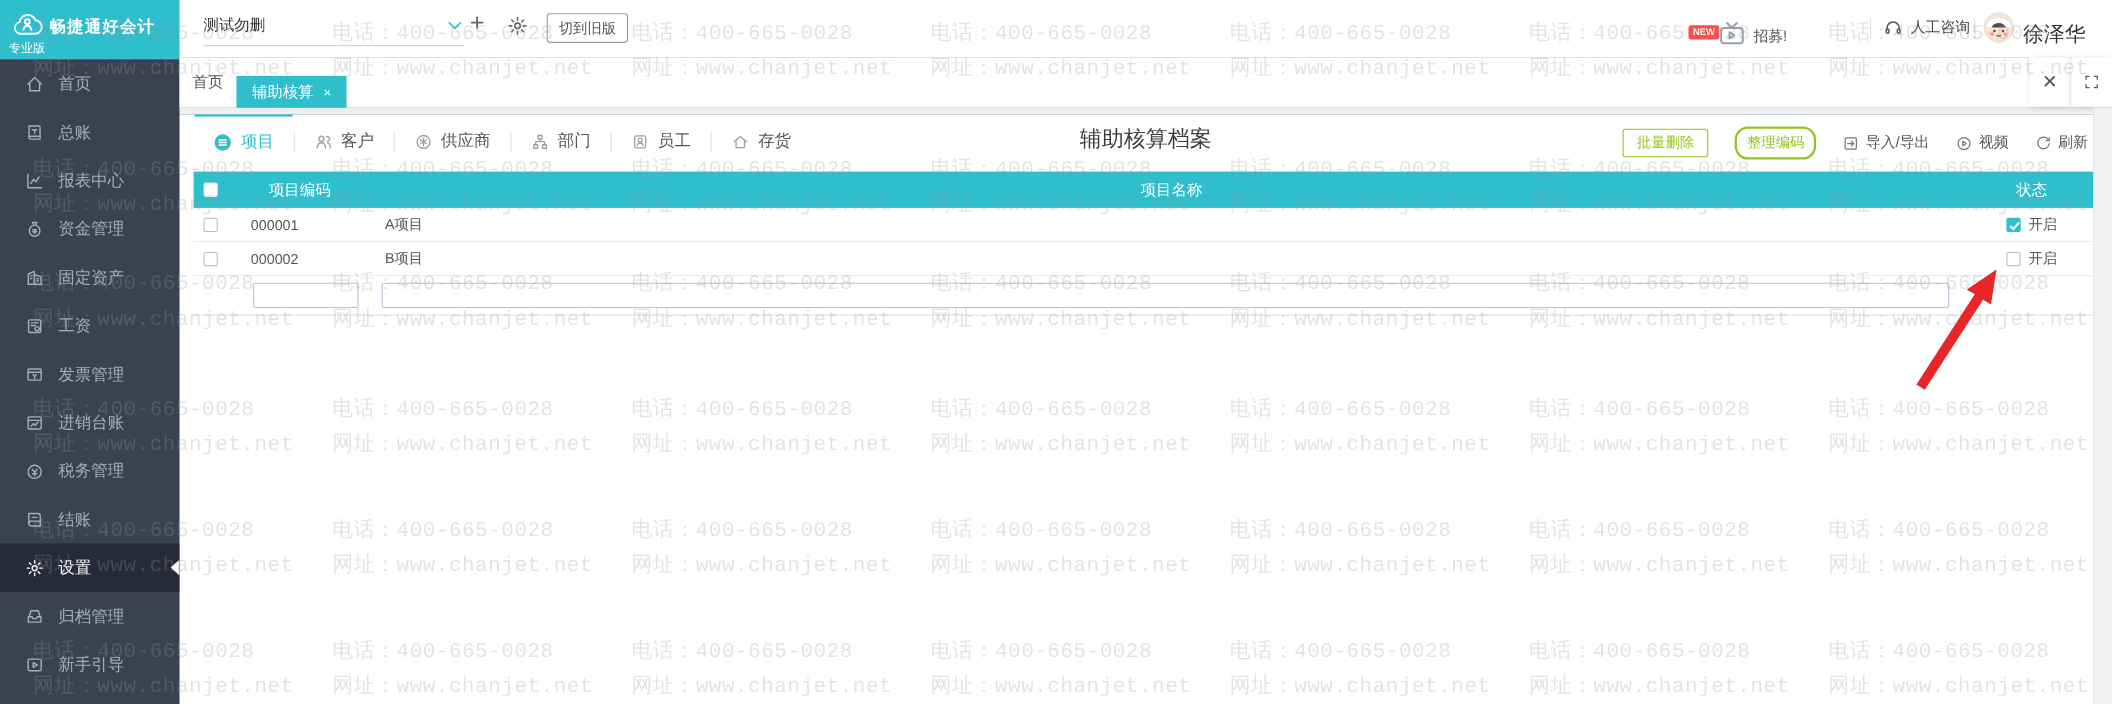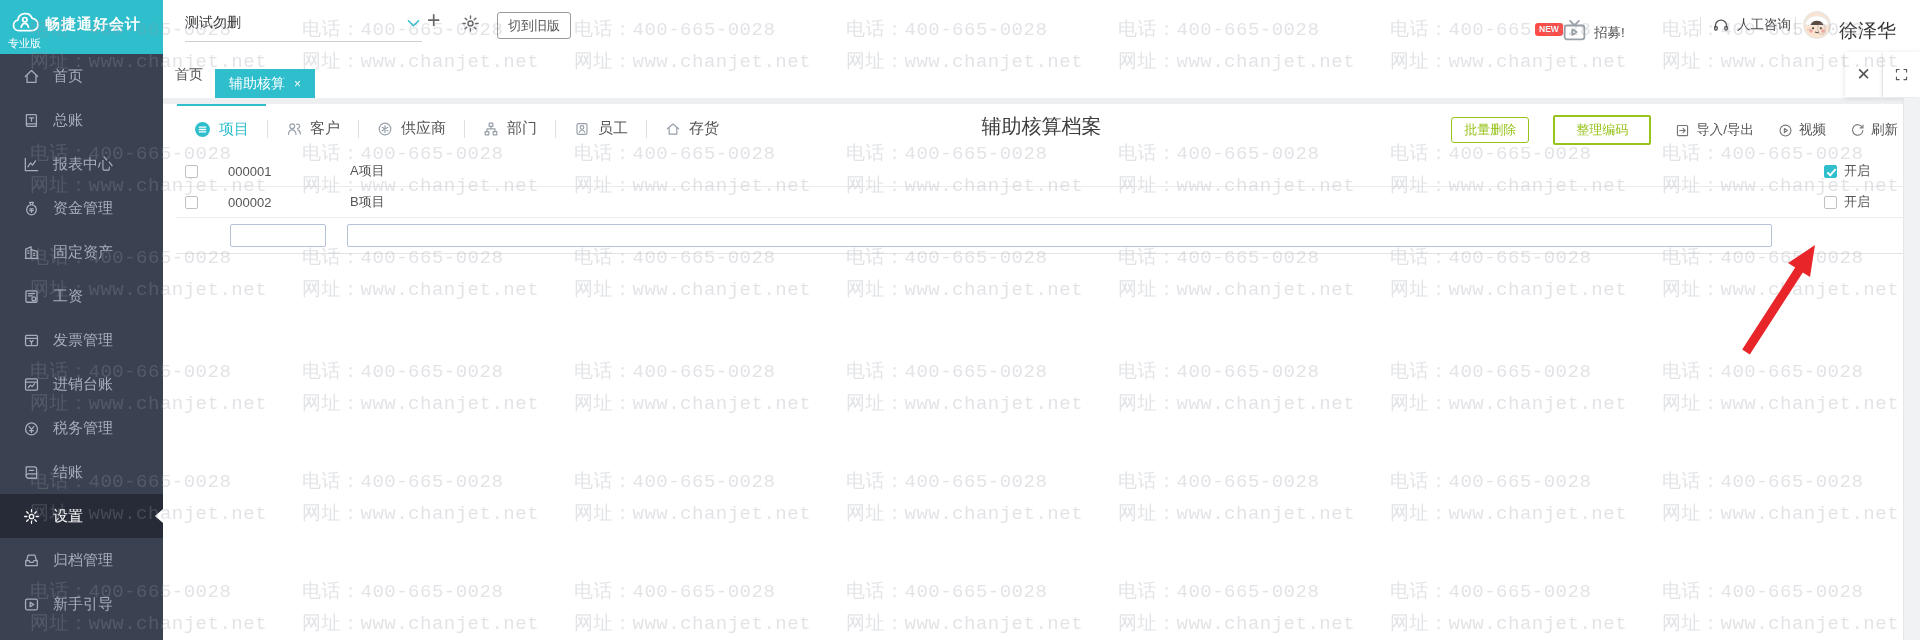--- a/index.html
+++ b/index.html
@@ -60,21 +60,21 @@
   #content { position:absolute; left:163px; top:104px; right:0; bottom:0; background:#fff; }
   #subtabs { position:absolute; left:14px; top:0; height:49px; display:flex; align-items:stretch; }
   .subtab { display:flex; align-items:center; gap:8px; padding:0 17px; font-size:15px; color:#555; cursor:pointer; }
   .subtab svg { color:#98A0AA; }
   .subtab.active { border-top:2px solid var(--teal); color:var(--teal); }
   .subtab-divider { width:1px; height:18px; background:#e0e0e0; align-self:center; margin:0 1px; }
   #page-title { position:absolute; left:0; right:0; top:9px; text-align:center; font-size:20px; color:#3d3d3d; }
   #toolbar { position:absolute; right:22px; top:11px; display:flex; align-items:center; gap:24px; }
   .btn-green { border:1px solid var(--green); color:var(--green); background:#fff; border-radius:3px;
                font-size:13px; padding:3px 12px; cursor:pointer; }
-  .btn-green.big { border-width:2px; border-radius:2px; padding:4px 21px; }
+  .btn-green.big { border-width:2px; border-radius:12px; padding:4px 9px; }
   .tool-item { display:flex; align-items:center; gap:6px; font-size:13.5px; color:#555; cursor:pointer; }
   .tool-item svg { color:#777; }
 
   
   #table { position:absolute; left:13px; right:17px; top:52px; }
   .t-row { display:flex; align-items:center; }
   .t-head { height:33px; background:var(--teal); color:#fff; font-size:14px; }
   .t-body-row { height:31px; border-bottom:1px solid #ececec; font-size:13px; color:#555; }
   .t-edit-row { height:36px; border-bottom:1px solid #e4e4e4; }
   .c0 { flex:0 0 30px; display:flex; justify-content:center; }
@@ -371,20 +371,28 @@
       <div class="tool-item">
         <svg class="ic" width="15" height="15" viewBox="0 0 16 16">
             <path d="M13.2 4.8A5.6 5.6 0 1 0 13.8 8"></path>
             <path d="M13.8 2.2v3h-3"></path>
           </svg>
         <span>刷新</span>
       </div>
     </div>
 
     <div id="table">
+      <div class="t-row t-head">
+        <div class="c0">
+            <span class="cb"></span>
+          </div>
+        <div class="c1">项目编码</div>
+        <div class="c2">项目名称</div>
+        <div class="c3">状态</div>
+      </div>
       <div class="t-row t-body-row">
         <div class="c0">
             <span class="cb"></span>
           </div>
         <div class="c1">000001</div>
         <div class="c2">A项目</div>
         <div class="c3">
           <span class="cb checked"></span>
           <span>开启</span>
         </div>

